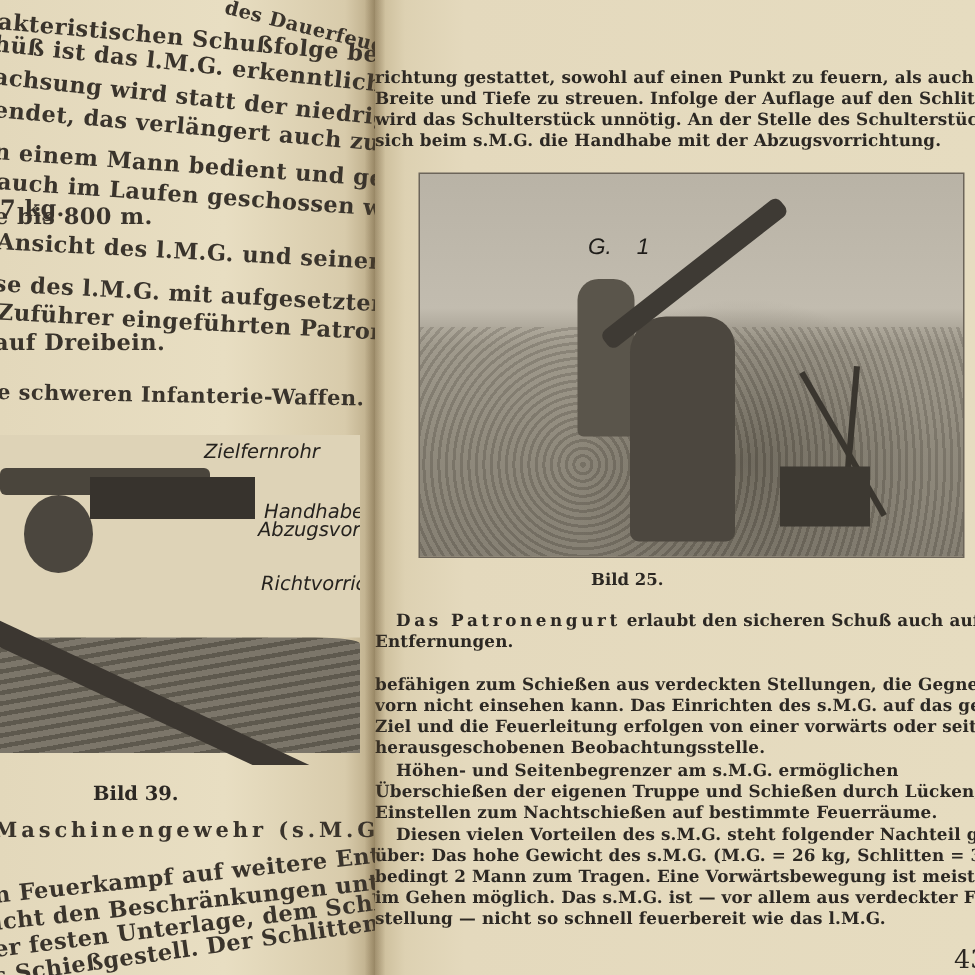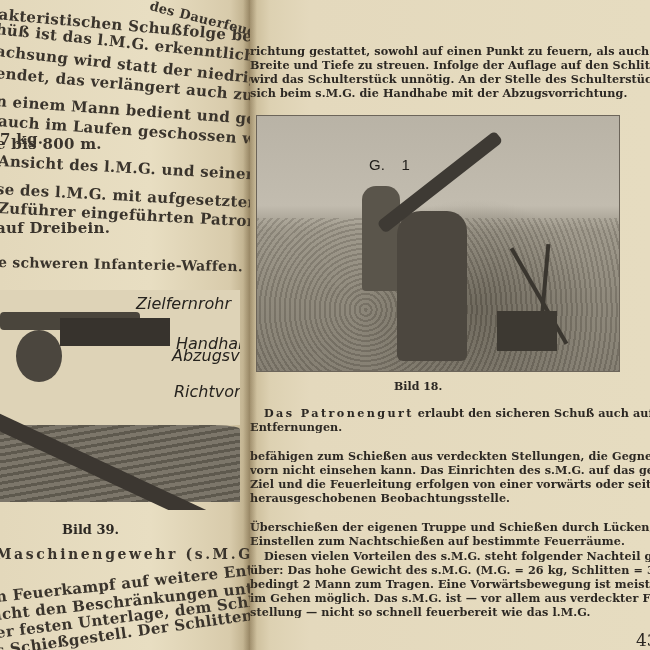--- a/index.html
+++ b/index.html
@@ -9,42 +9,42 @@
     background:linear-gradient(90deg,#e3d8bb 0%,#e8dec2 60%,#d8cbab 92%,#b9a985 100%); overflow:hidden; }
   .page-right { position:absolute; left:250px; top:0; width:400px; height:650px;
     background:linear-gradient(90deg,#c8b995 0%,#ddd1b2 5%,#e4d9bd 15%,#e6dcc0 100%); overflow:hidden; }
   .gutter { position:absolute; left:243px; top:0; width:14px; height:650px; background:linear-gradient(90deg,rgba(0,0,0,0) 0%, rgba(90,70,40,.35) 50%, rgba(0,0,0,0) 100%); }
 
   .lline { position:absolute; white-space:nowrap; font-family:"DejaVu Serif", serif; font-weight:bold; font-size:15px; color:#3a342c; letter-spacing:.3px; transform-origin:left center; }
   .rline { position:absolute; left:14px; white-space:nowrap; font-family:"DejaVu Serif", serif; font-weight:bold; font-size:11.2px; color:#2c2823; letter-spacing:.1px; }
   .spaced { letter-spacing:2.6px; }
   .heading { font-size:14px; font-weight:bold; }
 
-  .photo-r { position:absolute; left:256px; top:115px; width:362px; height:255px; border:1px solid #6c655a;
+  .photo-r { position:absolute; left:279px; top:115px; width:362px; height:255px; border:1px solid #6c655a;
     background:
       radial-gradient(ellipse at 60% 75%, rgba(60,55,45,.5) 0%, rgba(60,55,45,0) 40%),
-      linear-gradient(180deg,#b9b3a6 0%,#c2bcaf 35%,#9d978a 45%,#8a8477 70%,#7d776b 100%); overflow:hidden; }
+      linear-gradient(180deg,#b9b3a6 0%,#c2bcaf 35%,#9d978a 45%,#8a8477 70%,#7d776b 100%); overflow:hidden;font-style:italic; }
   .photo-r .ground { position:absolute; left:0; right:0; top:40%; bottom:0;
     background:repeating-radial-gradient(circle at 30% 60%, rgba(80,75,65,.25) 0 2px, rgba(170,165,150,.2) 2px 5px); }
   .photo-r .gun { position:absolute; left:235px; top:20px; width:14px; height:150px; background:#3e3a34; transform:rotate(52deg); transform-origin:top center; border-radius:5px; }
   .photo-r .tripod1 { position:absolute; left:280px; top:125px; width:4px; height:110px; background:#3a362f; transform:rotate(-30deg); }
   .photo-r .tripod2 { position:absolute; left:285px; top:128px; width:4px; height:100px; background:#3a362f; transform:rotate(5deg); }
   .photo-r .soldier1 { position:absolute; left:105px; top:70px; width:38px; height:105px; background:#5a554b; border-radius:14px 14px 4px 4px; }
   .photo-r .soldier2 { position:absolute; left:140px; top:95px; width:70px; height:150px; background:#4c473f; border-radius:24px 20px 6px 6px; }
   .photo-r .box { position:absolute; left:240px; top:195px; width:60px; height:40px; background:#3d3932; }
   .photo-label { position:absolute; left:112px; top:40px; font-family:"Liberation Sans", sans-serif; font-size:15px; color:#1e1c19; }
 
   .photo-l { position:absolute; left:0; top:290px; width:240px; height:220px; overflow:hidden; }
   .photo-l .sky { position:absolute; left:0; top:0; width:240px; height:135px; background:#ded3b7; }
   .photo-l .grass { position:absolute; left:0; top:135px; width:240px; height:77px; background:repeating-linear-gradient(170deg,#5e594e 0 3px,#7c766a 3px 7px); border-top-right-radius:30px 4px; }
   .photo-l .barrel { position:absolute; left:0; top:22px; width:140px; height:18px; background:#4a453c; border-radius:4px; }
   .photo-l .receiver { position:absolute; left:60px; top:28px; width:110px; height:28px; background:#37332d; }
   .photo-l .sled { position:absolute; left:-10px; top:120px; width:260px; height:16px; background:#3c3731; transform:rotate(25deg); transform-origin:left center; }
   .photo-l .wheel { position:absolute; left:16px; top:40px; width:46px; height:52px; border-radius:50%; background:#4b463e; }
-  .annot { position:absolute; font-family:"DejaVu Sans", sans-serif; font-style:italic; font-size:16px; color:#26231f; white-space:nowrap; }
+  .annot { position:absolute; font-family:"DejaVu Sans", sans-serif; font-style:italic; font-size:13px; color:#26231f; white-space:nowrap; }
 
   .caption { position:absolute; font-family:"DejaVu Serif", serif; font-size:11px; font-weight:bold; color:#2c2823; }
   .pagenum { position:absolute; left:636px; top:630px; font-family:"DejaVu Serif", serif; font-size:17px; color:#2c2823;text-align:right; }
 </style>
 </head>
 <body>
 
 <div class="spread">
 
   <div class="page-left">
@@ -86,32 +86,33 @@
     <div class="lline" style="left:-4px;top:624px;transform:rotate(-7deg);">er festen Unterlage, dem Schlitten, auf</div>
     <div class="lline" style="left:-4px;top:642px;transform:rotate(-8deg);">s Schießgestell. Der Schlitten erlaubt die</div>
   </div>
 
   <div class="page-right">
     <div class="rline" style="left:0px;top:44px;">richtung gestattet, sowohl auf einen Punkt zu feuern, als auch nach</div>
     <div class="rline" style="left:0px;top:58px;">Breite und Tiefe zu streuen. Infolge der Auflage auf den Schlitten</div>
     <div class="rline" style="left:0px;top:72px;">wird das Schulterstück unnötig. An der Stelle des Schulterstücks befindet</div>
     <div class="rline" style="left:0px;top:86px;">sich beim s.M.G. die Handhabe mit der Abzugsvorrichtung.</div>
 
-    <div class="caption" style="left:144px;top:380px;">Bild 18.</div>
+    <div class="caption" style="left:144px;top:380px;">Bild 25.</div>
 
     <div class="rline" style="left:14px;top:406px;">
       <span class="spaced" style="letter-spacing:2.4px;">Das Patronengurt</span><span> erlaubt den sicheren Schuß auch auf weitere</span>
     </div>
     <div class="rline" style="left:0px;top:420px;">Entfernungen.</div>
 
     <div class="rline" style="left:0px;top:449px;">befähigen zum Schießen aus verdeckten Stellungen, die Gegner von</div>
     <div class="rline" style="left:0px;top:463px;">vorn nicht einsehen kann. Das Einrichten des s.M.G. auf das gewünschte</div>
     <div class="rline" style="left:0px;top:477px;">Ziel und die Feuerleitung erfolgen von einer vorwärts oder seitlich</div>
     <div class="rline" style="left:0px;top:491px;">herausgeschobenen Beobachtungsstelle.</div>
 
+    <div class="rline" style="left:14px;top:506px;">Höhen- und Seitenbegrenzer am s.M.G. ermöglichen</div>
     <div class="rline" style="left:0px;top:520px;">Überschießen der eigenen Truppe und Schießen durch Lücken, sowie das</div>
     <div class="rline" style="left:0px;top:534px;">Einstellen zum Nachtschießen auf bestimmte Feuerräume.</div>
 
     <div class="rline" style="left:14px;top:549px;">Diesen vielen Vorteilen des s.M.G. steht folgender Nachteil gegen-</div>
     <div class="rline" style="left:0px;top:563px;">über: Das hohe Gewicht des s.M.G. (M.G. = 26 kg, Schlitten = 38 kg)</div>
     <div class="rline" style="left:0px;top:577px;">bedingt 2 Mann zum Tragen. Eine Vorwärtsbewegung ist meist nur</div>
     <div class="rline" style="left:0px;top:591px;">im Gehen möglich. Das s.M.G. ist — vor allem aus verdeckter Feuer-</div>
     <div class="rline" style="left:0px;top:605px;">stellung — nicht so schnell feuerbereit wie das l.M.G.</div>
   </div>
 

